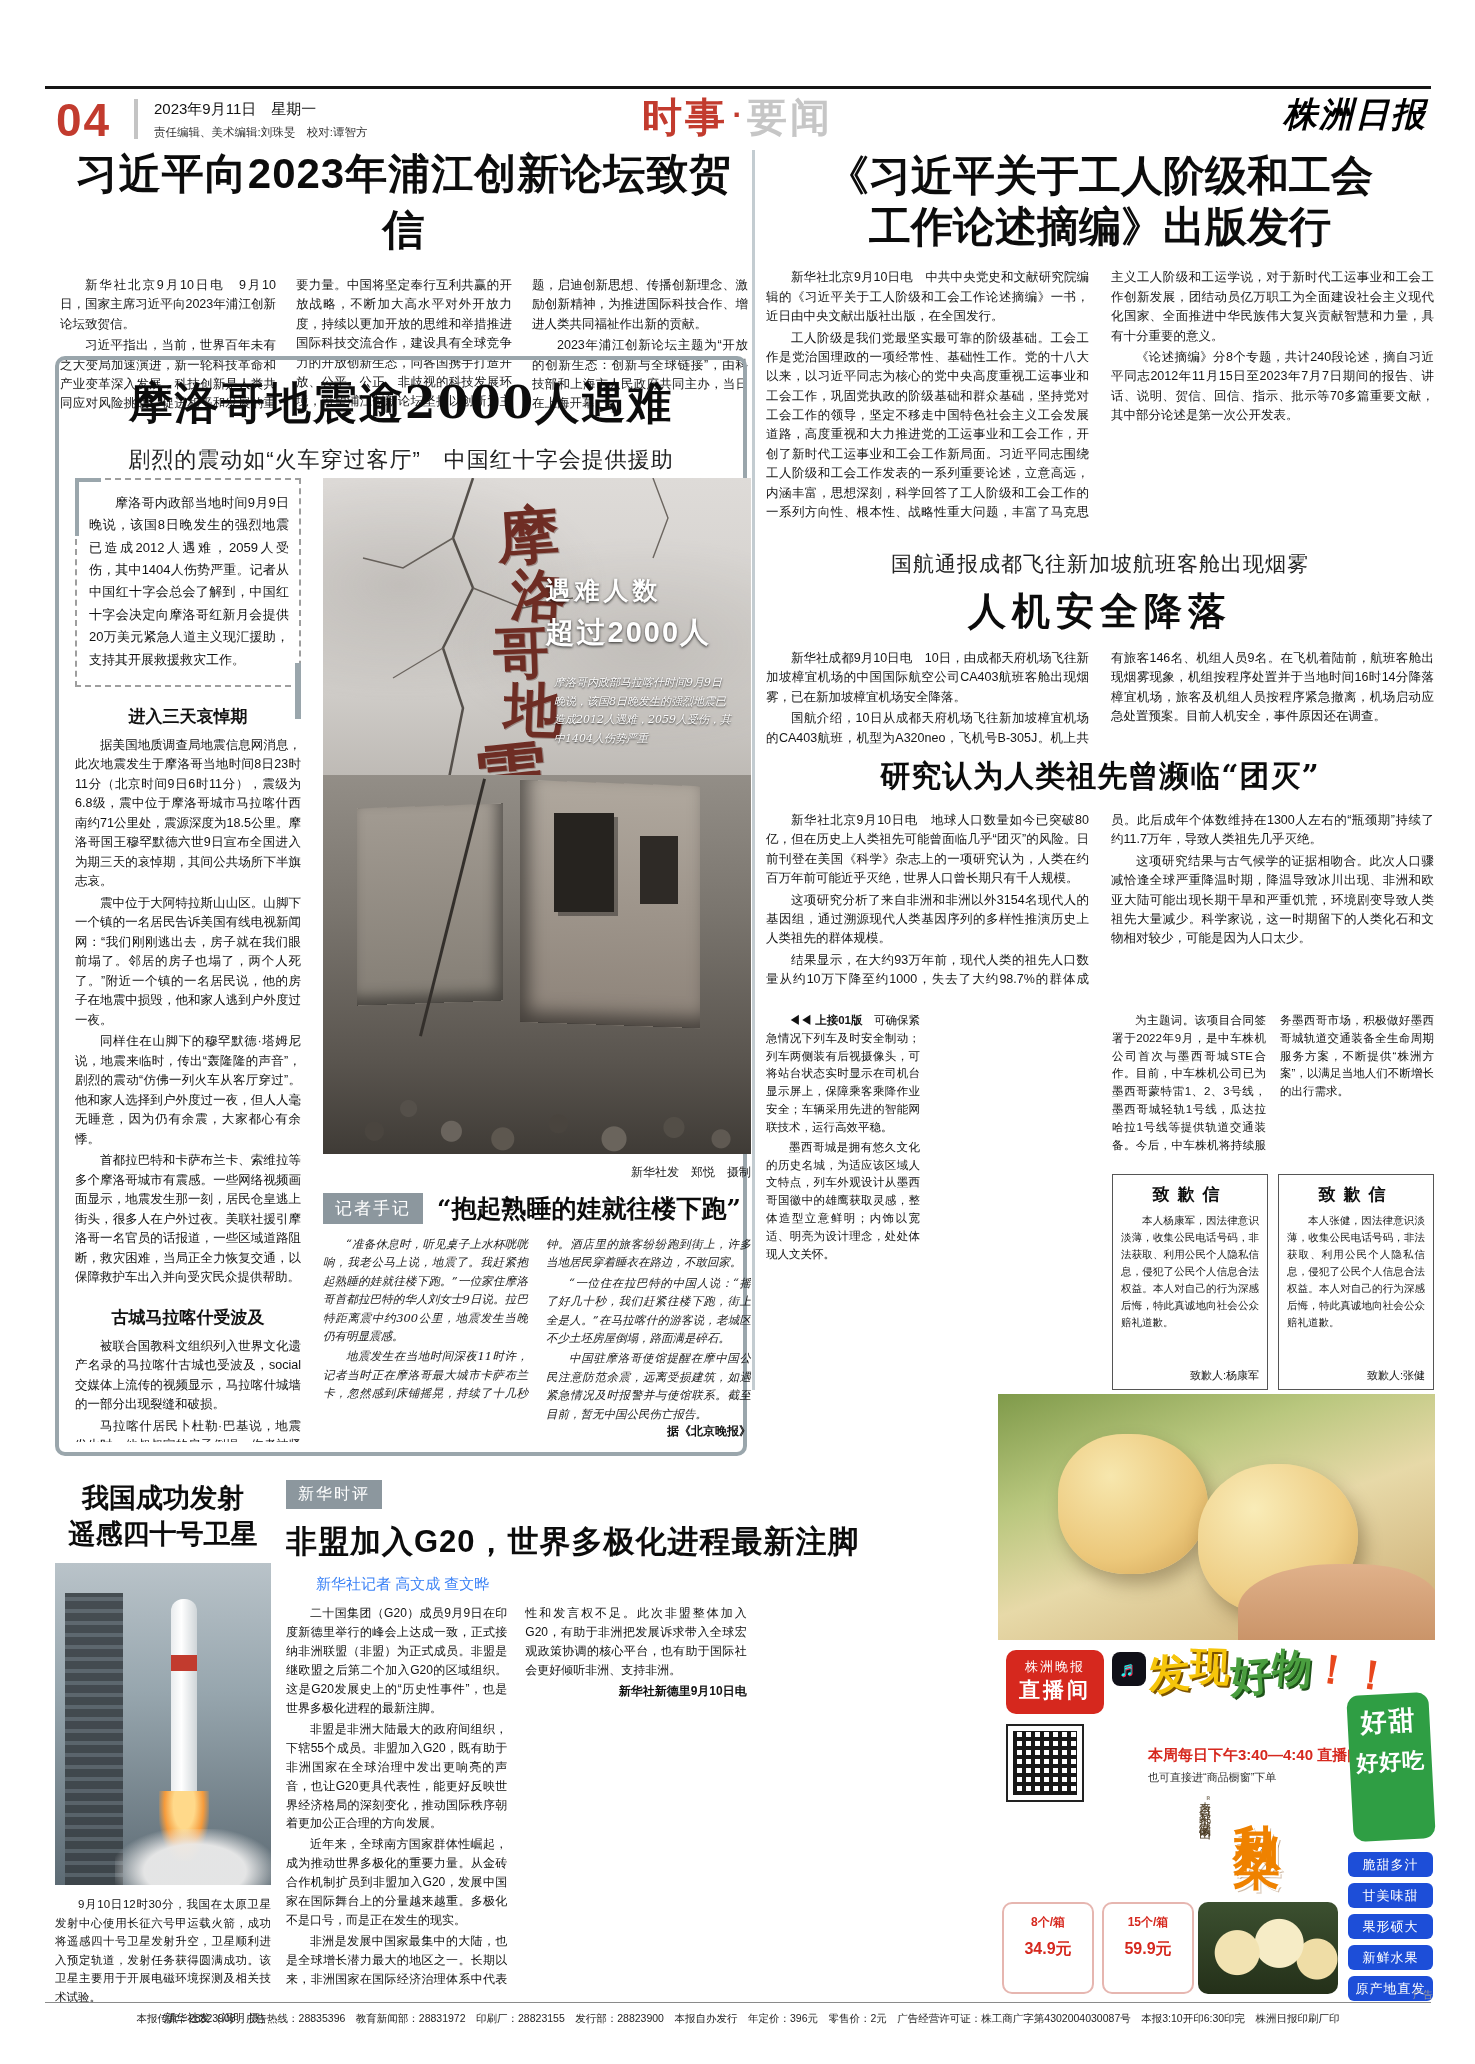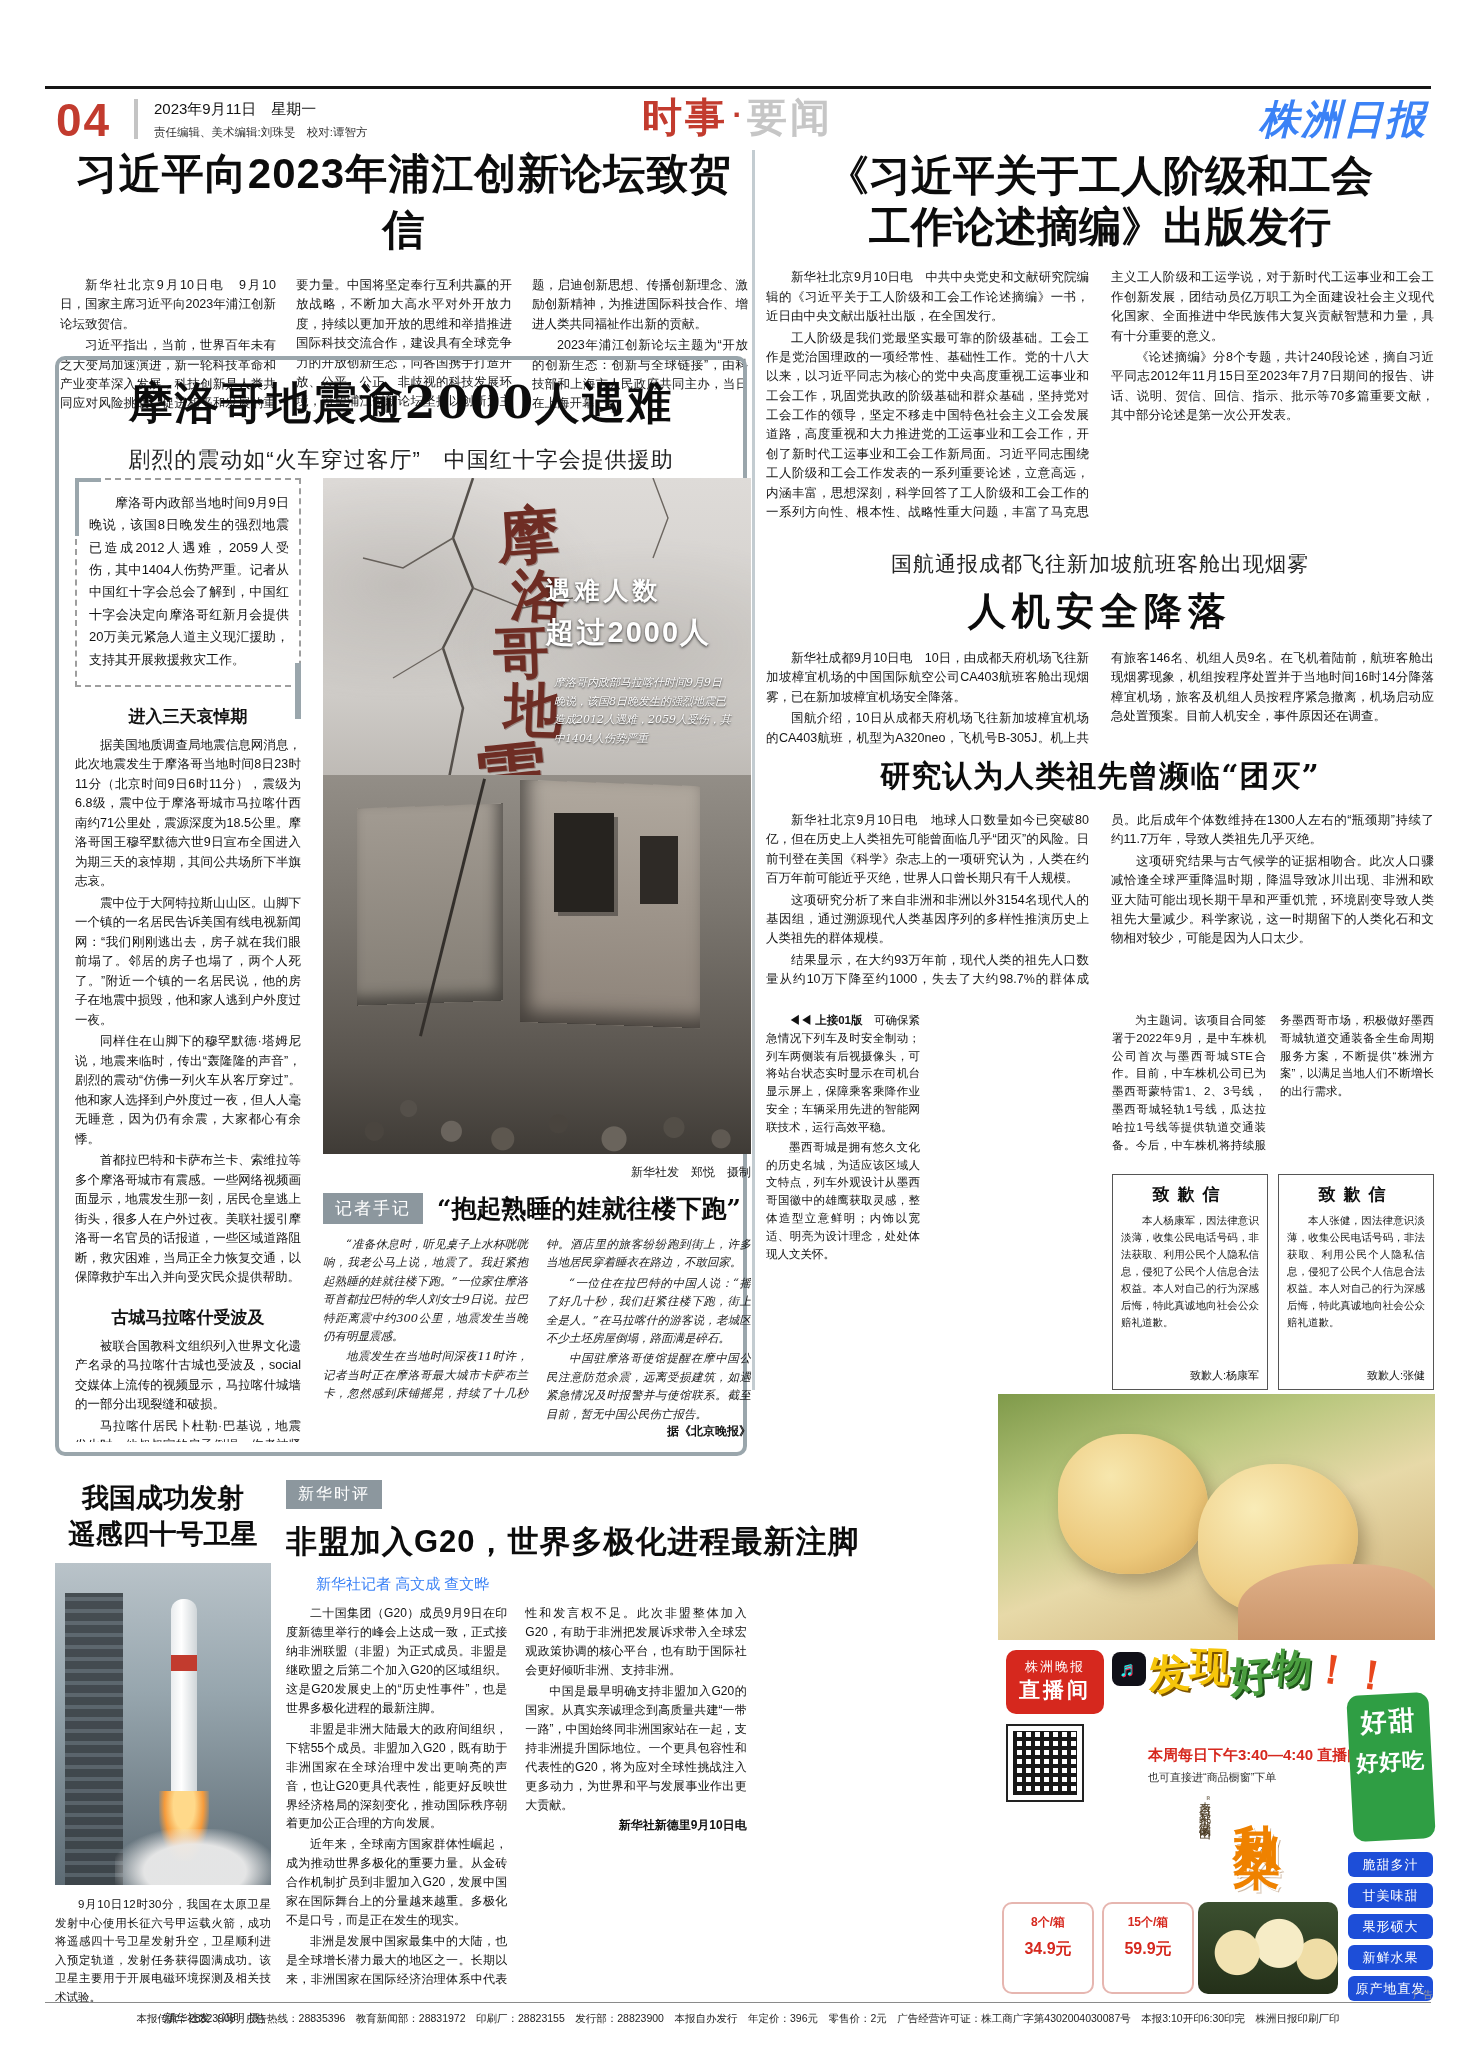--- a/index.html
+++ b/index.html
@@ -12,21 +12,21 @@
   .top-rule { left:45px; top:86px; width:1386px; height:3px; background:#151515; }
   .pagenum { left:56px; top:93px; font-size:46px; font-weight:bold; color:#c23b2e; letter-spacing:2px; }
   .pagebar { left:134px; top:99px; width:4px; height:40px; background:#c4c4c4; }
   .dateblock { left:154px; top:100px; }
   .date-line1 { font-size:15px; color:#111; }
   .date-line2 { font-size:11.5px; color:#333; margin-top:6px; }
   .section-center { left:50%; top:90px; transform:translateX(-50%); white-space:nowrap; }
   .sec-red { font-size:40px; font-weight:bold; color:#c23b2e; letter-spacing:3px; }
   .sec-dot { font-size:30px; font-weight:bold; color:#c23b2e; vertical-align:6px; }
   .sec-gray { font-size:40px; font-weight:bold; color:#c6c6c6; letter-spacing:3px; }
-  .brand { right:48px; top:92px; font-family:"DejaVu Serif",serif; font-style:italic; font-weight:bold; font-size:40px; color:#3b82f6; letter-spacing:2px; }
+  .brand { right:48px; top:92px; font-family:"DejaVu Serif",serif; font-style:italic; font-weight:bold; font-size:34px; color:#000000; letter-spacing:2px; }
 
   
   .hl-sans { font-weight:bold; color:#0c0c0c; }
   .hl-serif { font-family:"DejaVu Serif",serif; font-weight:bold; color:#0c0c0c; }
   .colbody { text-align:justify; font-size:12.5px; line-height:1.55; color:#151515; column-fill:auto; }
   .colbody p { text-indent:2em; margin-bottom:2px; }
 
   
   .art1 { left:60px; top:146px; width:688px; }
   .art1 .h { text-align:center; font-size:42px; letter-spacing:1px; }
@@ -374,21 +374,20 @@
 
   <section class="abs g20">
     <span class="g20-badge">新华时评</span>
     <h2 class="g20-h hl-sans">非盟加入G20，世界多极化进程最新注脚</h2>
     <div class="g20-by">新华社记者 高文成 查文晔</div>
     <div class="g20-body">
         <p>二十国集团（G20）成员9月9日在印度新德里举行的峰会上达成一致，正式接纳非洲联盟（非盟）为正式成员。非盟是继欧盟之后第二个加入G20的区域组织。这是G20发展史上的“历史性事件”，也是世界多极化进程的最新注脚。</p>
         <p>非盟是非洲大陆最大的政府间组织，下辖55个成员。非盟加入G20，既有助于非洲国家在全球治理中发出更响亮的声音，也让G20更具代表性，能更好反映世界经济格局的深刻变化，推动国际秩序朝着更加公正合理的方向发展。</p>
         <p>近年来，全球南方国家群体性崛起，成为推动世界多极化的重要力量。从金砖合作机制扩员到非盟加入G20，发展中国家在国际舞台上的分量越来越重。多极化不是口号，而是正在发生的现实。</p>
         <p>非洲是发展中国家最集中的大陆，也是全球增长潜力最大的地区之一。长期以来，非洲国家在国际经济治理体系中代表性和发言权不足。此次非盟整体加入G20，有助于非洲把发展诉求带入全球宏观政策协调的核心平台，也有助于国际社会更好倾听非洲、支持非洲。</p>
-        <p>中国是最早明确支持非盟加入G20的国家。从真实亲诚理念到高质量共建“一带一路”，中国始终同非洲国家站在一起，支持非洲提升国际地位。一个更具包容性和代表性的G20，将为应对全球性挑战注入更多动力，为世界和平与发展事业作出更大贡献。</p>
         <p class="g20-date">新华社新德里9月10日电</p>
       </div>
   </section>
 
   <section class="abs ads">
     <div class="ad-photo">
       <div class="pear1"></div>
       <div class="pear2"></div>
       <div class="hand"></div>
     </div>

